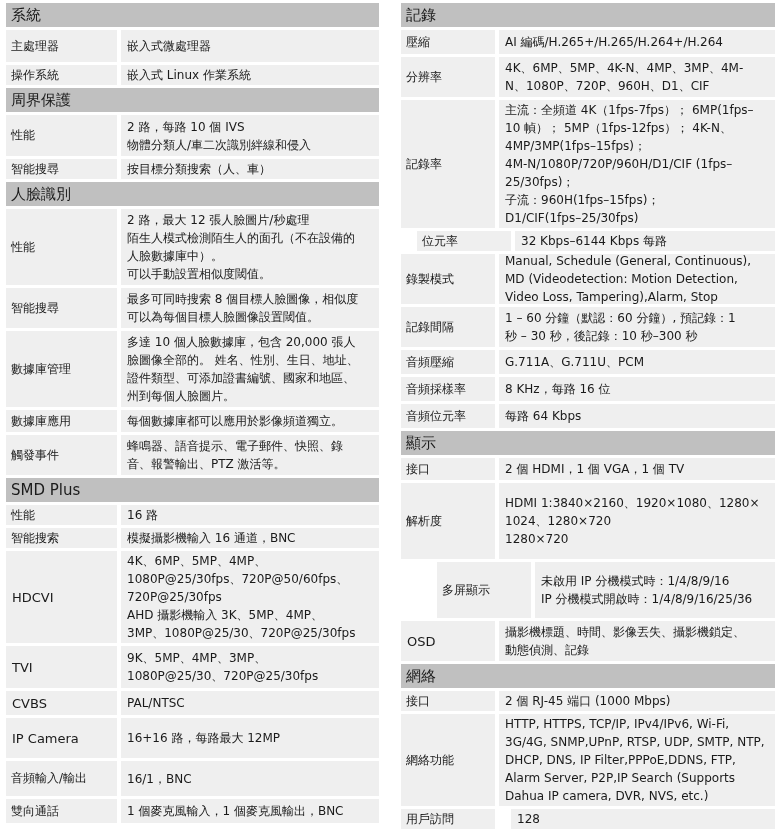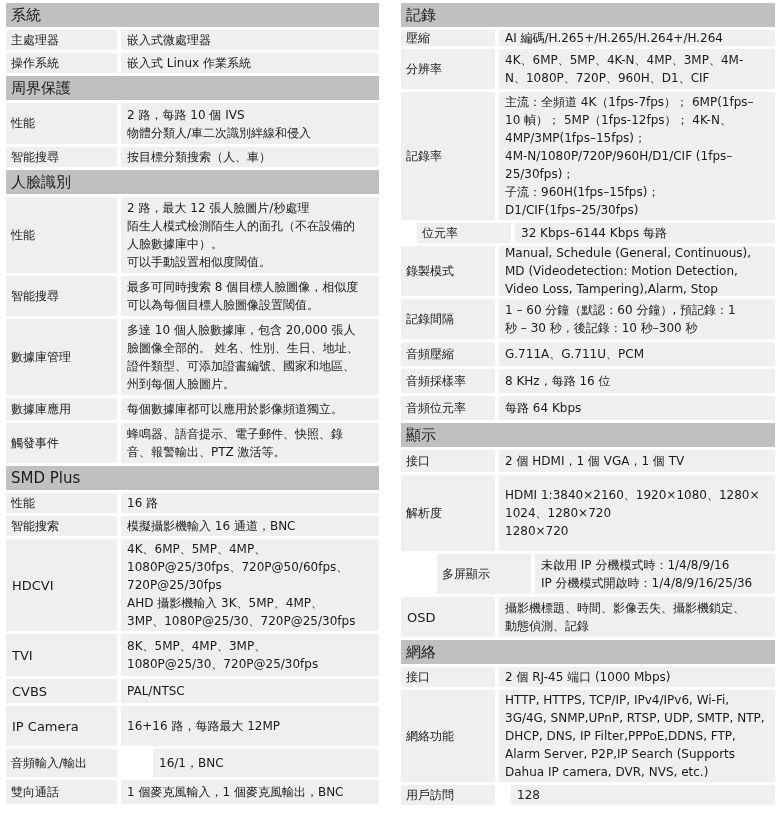--- a/index.html
+++ b/index.html
@@ -19,21 +19,21 @@
   .col-left .lab { width: 111px; }
   .col-right .lab { width: 94px; }
   .val span { display: block; white-space: nowrap; }
   .lab.latin { font-size: 13px; padding-left: 6px; }
 </style>
 </head>
 <body>
 
 <div class="col col-left" id="col-left">
     <div class="sec">系統</div>
-    <div class="row" style="height: 20px; border-radius: 7px;">
+    <div class="row" style="height: 32px; border-radius: 7px;">
       <div class="lab">主處理器</div>
       <div class="val">
         <span>嵌入式微處理器</span>
       </div>
     </div>
     <div class="row" style="height: 20px;">
       <div class="lab">操作系統</div>
       <div class="val">
         <span>嵌入式 Linux 作業系統</span>
       </div>
@@ -110,52 +110,52 @@
         <span>4K、6MP、5MP、4MP、</span>
         <span>1080P@25/30fps、720P@50/60fps、</span>
         <span>720P@25/30fps</span>
         <span>AHD 攝影機輸入 3K、5MP、4MP、</span>
         <span>3MP、1080P@25/30、720P@25/30fps</span>
       </div>
     </div>
     <div class="row" style="height: 42px;">
       <div class="lab latin">TVI</div>
       <div class="val">
-        <span>8K、5MP、4MP、3MP、</span>
+        <span>9K、5MP、4MP、3MP、</span>
         <span>1080P@25/30、720P@25/30fps</span>
       </div>
     </div>
     <div class="row" style="height: 24px;">
       <div class="lab latin">CVBS</div>
       <div class="val">
         <span>PAL/NTSC</span>
       </div>
     </div>
     <div class="row" style="height: 40px;">
       <div class="lab latin">IP Camera</div>
       <div class="val">
         <span>16+16 路，每路最大 12MP</span>
       </div>
     </div>
-    <div class="row" style="height: 28px; gap: 32px;">
+    <div class="row" style="height: 35px;">
       <div class="lab">音頻輸入/輸出</div>
       <div class="val">
         <span>16/1，BNC</span>
       </div>
     </div>
     <div class="row" style="height: 24px;">
       <div class="lab">雙向通話</div>
       <div class="val">
         <span>1 個麥克風輸入，1 個麥克風輸出，BNC</span>
       </div>
     </div>
   </div>
 <div class="col col-right" id="col-right">
     <div class="sec">記錄</div>
-    <div class="row" style="height: 16px;">
+    <div class="row" style="height: 24px;">
       <div class="lab">壓縮</div>
       <div class="val">
         <span>AI 編碼/H.265+/H.265/H.264+/H.264</span>
       </div>
     </div>
     <div class="row" style="height: 40px;">
       <div class="lab">分辨率</div>
       <div class="val">
         <span>4K、6MP、5MP、4K-N、4MP、3MP、4M-</span>
         <span>N、1080P、720P、960H、D1、CIF</span>
@@ -220,21 +220,21 @@
       </div>
     </div>
     <div class="row" style="height: 76px;">
       <div class="lab">解析度</div>
       <div class="val">
         <span>HDMI 1:3840×2160、1920×1080、1280×</span>
         <span>1024、1280×720</span>
         <span>1280×720</span>
       </div>
     </div>
-    <div class="row" style="height: 40px; padding-left: 36px;">
+    <div class="row" style="height: 56px; padding-left: 36px;">
       <div class="lab">多屏顯示</div>
       <div class="val">
         <span>未啟用 IP 分機模式時：1/4/8/9/16</span>
         <span>IP 分機模式開啟時：1/4/8/9/16/25/36</span>
       </div>
     </div>
     <div class="row" style="height: 40px;">
       <div class="lab latin">OSD</div>
       <div class="val">
         <span>攝影機標題、時間、影像丟失、攝影機鎖定、</span>

